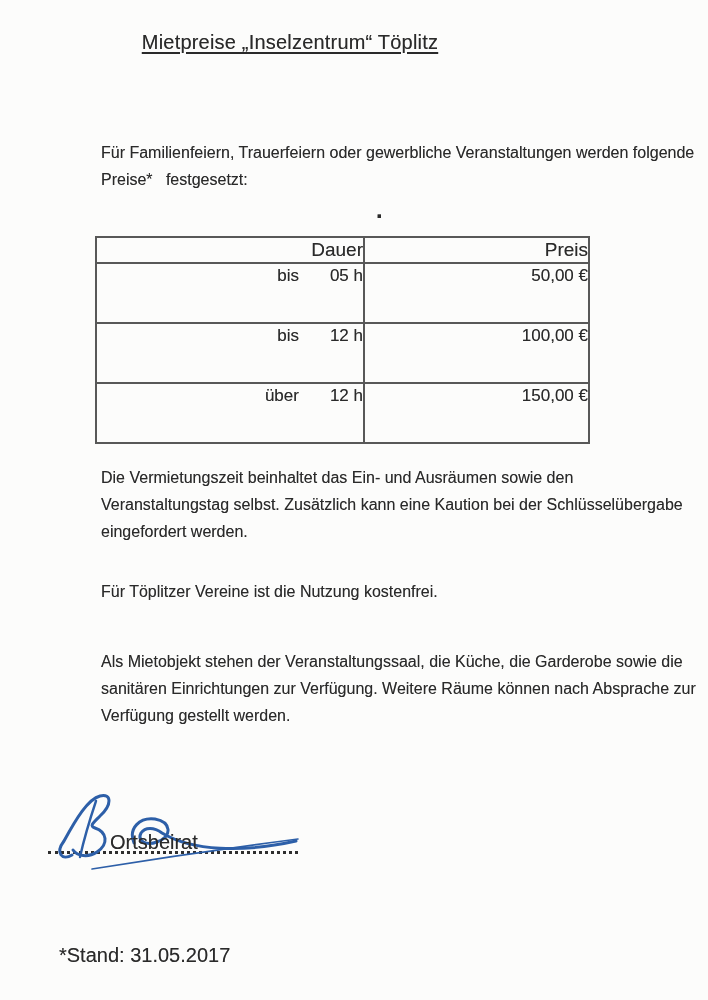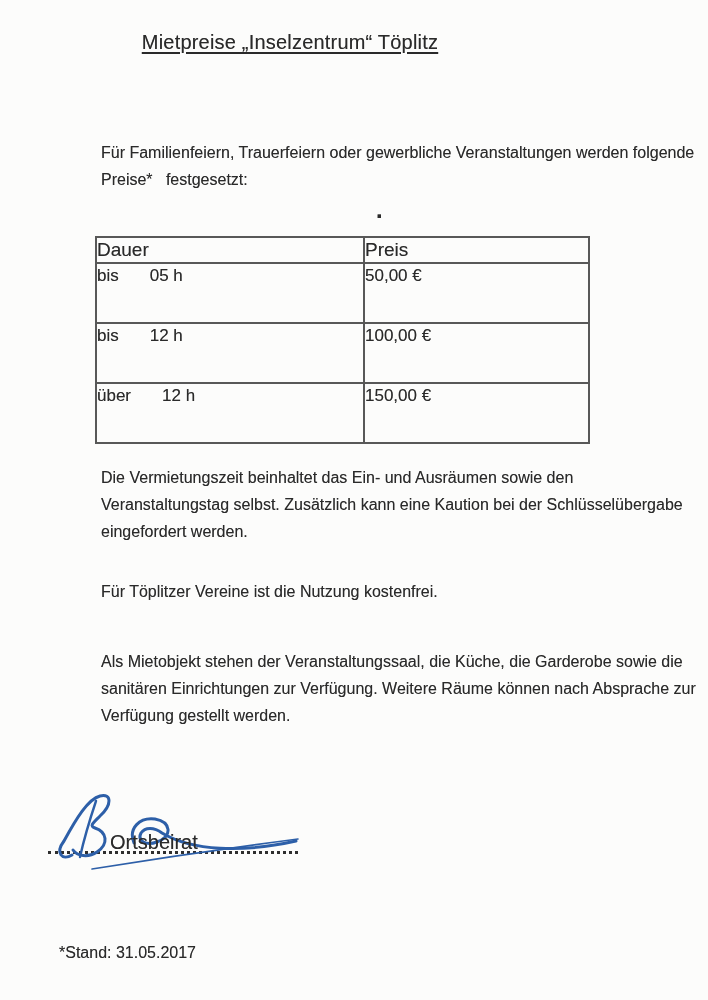--- a/index.html
+++ b/index.html
@@ -56,21 +56,21 @@
   table.price-table {
     position: absolute;
     left: 95px;
     top: 236px;
     width: 493px;
     border-collapse: collapse;
     table-layout: fixed;
   }
   .price-table th, .price-table td {
     border: 2px solid var(--table-border);
-    text-align: left;
+    text-align: right;
     font-weight: 400;
   }
   .price-table col.c-dauer { width: 268px; }
   .price-table col.c-preis { width: 225px; }
   .price-table th {
     height: 26px;
     font-size: 19px;
     vertical-align: middle;
   }
   .price-table td {
@@ -116,21 +116,21 @@
   .sig-role {
     position: absolute;
     left: 110px;
     top: 831px;
     font-size: 20px;
   }
   .footnote {
     position: absolute;
     left: 59px;
     top: 944px;
-    font-size: 16px;
+    font-size: 20px;
   }
 </style>
 </head>
 <body>
 
 <div class="page">
 
   <h1 class="title">Mietpreise „Inselzentrum“ Töplitz</h1>
 
   <p class="textblock intro">Für Familienfeiern, Trauerfeiern oder gewerbliche Veranstaltungen werden folgende

